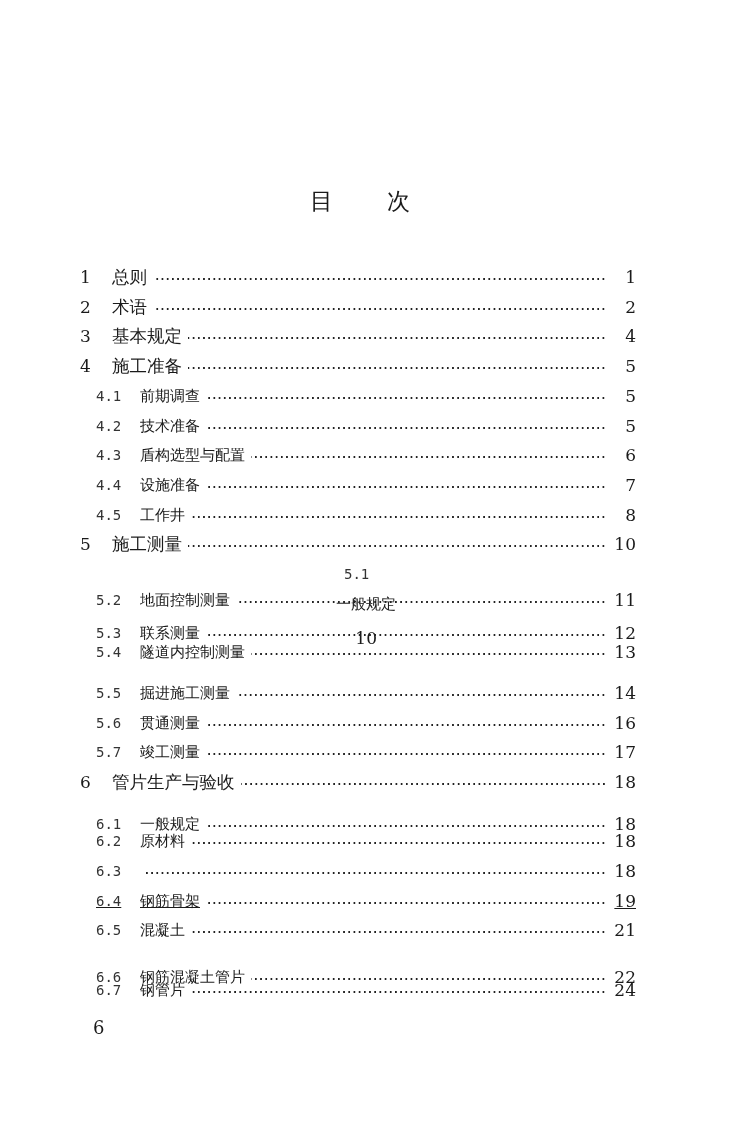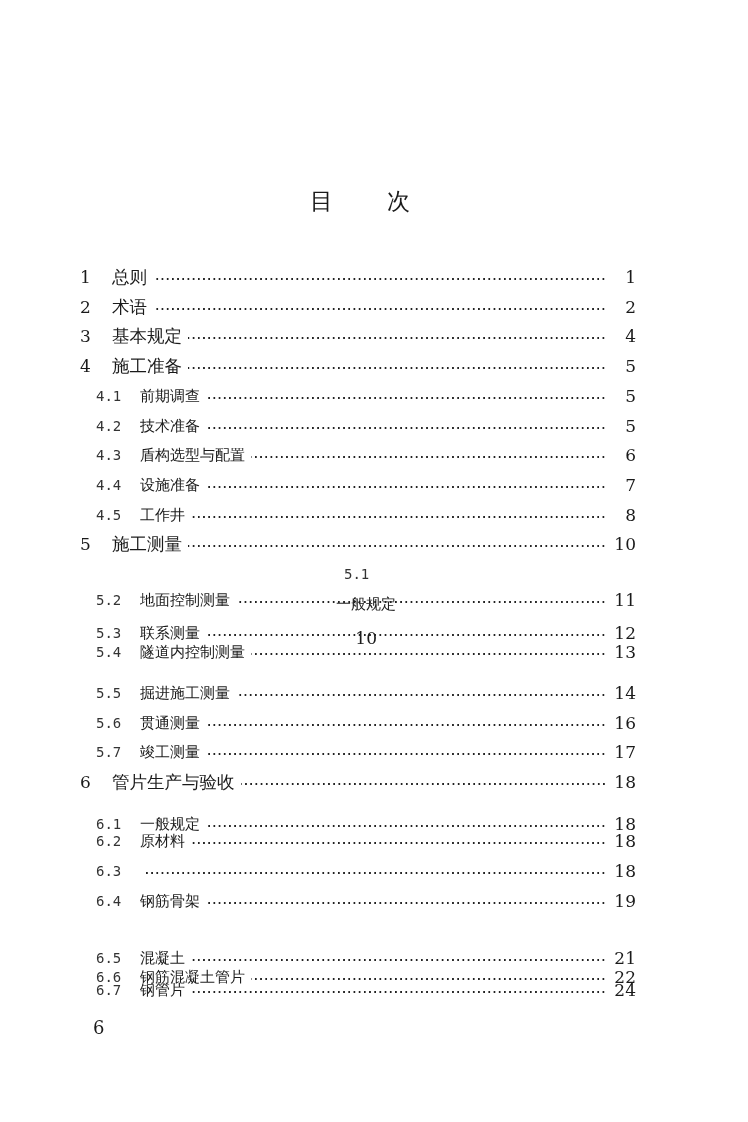--- a/index.html
+++ b/index.html
@@ -159,27 +159,27 @@
       <span class="num">6.2</span>
       <span class="label">原材料</span>
       <span class="dots"></span>
       <span class="page">18</span>
     </div>
     <div class="row sub" style="top: 594px;">
       <span class="num">6.3</span>
       <span class="dots"></span>
       <span class="page">18</span>
     </div>
-    <div class="row sub" style="top: 623.7px;">
+    <div class="row sub" style="top: 623.7px; text-decoration: underline;">
       <span class="num">6.4</span>
       <span class="label">钢筋骨架</span>
       <span class="dots"></span>
       <span class="page">19</span>
     </div>
-    <div class="row sub" style="top: 653.4px; margin-top: 28px;">
+    <div class="row sub" style="top: 653.4px;">
       <span class="num">6.5</span>
       <span class="label">混凝土</span>
       <span class="dots"></span>
       <span class="page">21</span>
     </div>
     <div class="row sub" style="top: 700px;">
       <span class="num">6.6</span>
       <span class="label">钢筋混凝土管片</span>
       <span class="dots"></span>
       <span class="page">22</span>

